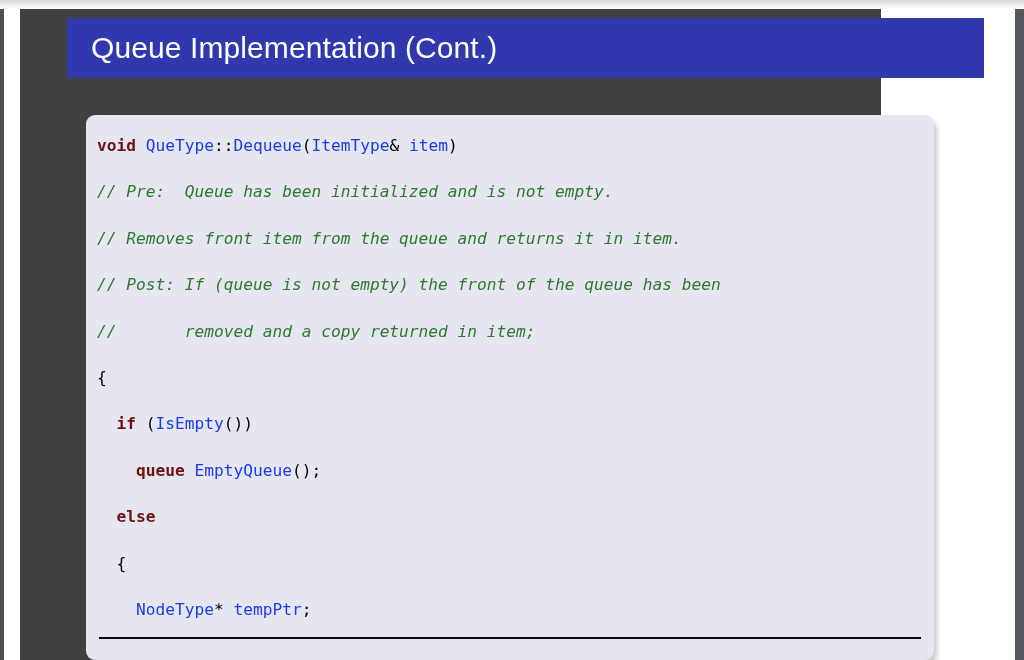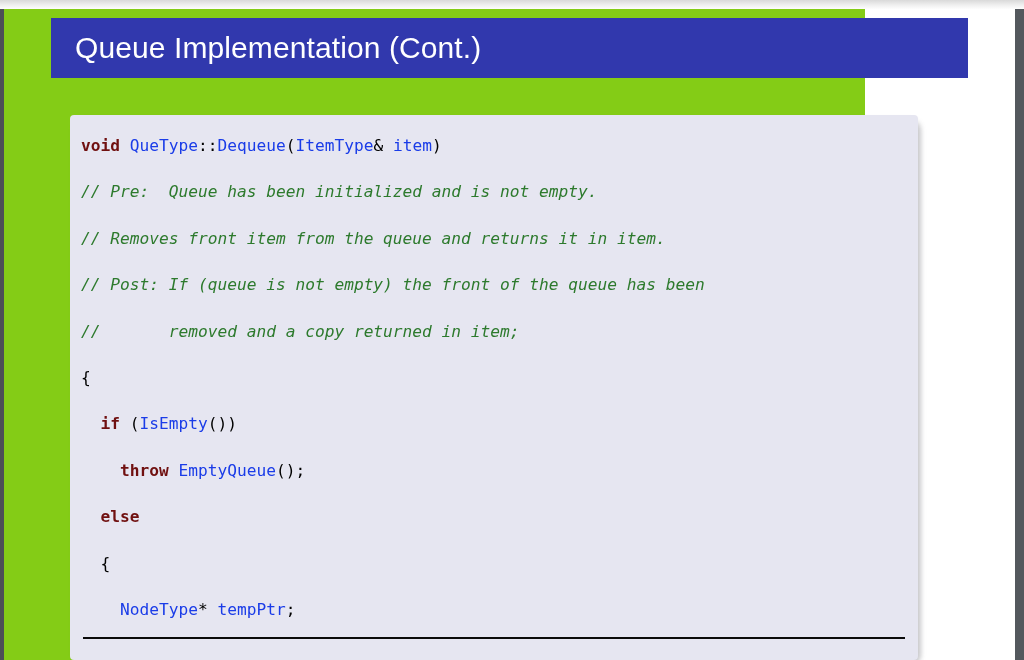--- a/index.html
+++ b/index.html
@@ -44,24 +44,24 @@
   #chrome-right-inner {
     position: absolute;
     right: 9px; top: 0;
     width: 2px; height: 660px;
     background: #ffffff;
   }
 
   
   #slide-surface {
     position: absolute;
-    left: 4px; top: 9px;
+    left: 20px; top: 9px;
     width: 861px;
     height: 651px;
-    background: #84cc16;
+    background: #404040;
   }
 
   
   #title-bar {
     position: absolute;
     left: 47px;
     top: 9px;
     width: 917px;
     height: 60px;
     background: #3138ad;
@@ -89,21 +89,21 @@
     border-radius: 10px;
     filter: blur(2.5px);
   }
   #code-block {
     position: absolute;
     left: 66px;
     top: 106px;
     width: 848px;
     height: 545px;
     background: #e6e6f1;
-    border-radius: 4px;
+    border-radius: 9px;
     box-sizing: border-box;
     padding: 19px 0 0 0;
     overflow: hidden;
   }
   #code-listing {
     margin: 0;
     padding: 0 0 0 11px;
     font-family: "DejaVu Sans Mono", "Liberation Mono", monospace;
     font-size: 16.2px;
     line-height: 23.2px;
@@ -147,21 +147,21 @@
     <div id="code-shadow"></div>
 
     <div id="code-block">
       <pre id="code-listing"><span class="code-line"><span class="kw">void</span><span class="op"> </span><span class="id">QueType</span><span class="op">::</span><span class="id">Dequeue</span><span class="op">(</span><span class="id">ItemType</span><span class="op">&amp; </span><span class="id">item</span><span class="op">)</span></span>
 <span class="code-line"><span class="cmt">// Pre:  Queue has been initialized and is not empty.</span></span>
 <span class="code-line"><span class="cmt">// Removes front item from the queue and returns it in item.</span></span>
 <span class="code-line"><span class="cmt">// Post: If (queue is not empty) the front of the queue has been</span></span>
 <span class="code-line"><span class="cmt">//       removed and a copy returned in item;</span></span>
 <span class="code-line"><span class="op">{</span></span>
 <span class="code-line"><span class="op">  </span><span class="kw">if</span><span class="op"> (</span><span class="id">IsEmpty</span><span class="op">())</span></span>
-<span class="code-line"><span class="op">    </span><span class="kw">throw</span><span class="op"> </span><span class="id">EmptyQueue</span><span class="op">();</span></span>
+<span class="code-line"><span class="op">    </span><span class="kw">queue</span><span class="op"> </span><span class="id">EmptyQueue</span><span class="op">();</span></span>
 <span class="code-line"><span class="op">  </span><span class="kw">else</span></span>
 <span class="code-line"><span class="op">  {</span></span>
 <span class="code-line"><span class="op">    </span><span class="id">NodeType</span><span class="op">* </span><span class="id">tempPtr</span><span class="op">;</span></span>
 
 
 
 
 
 
 

